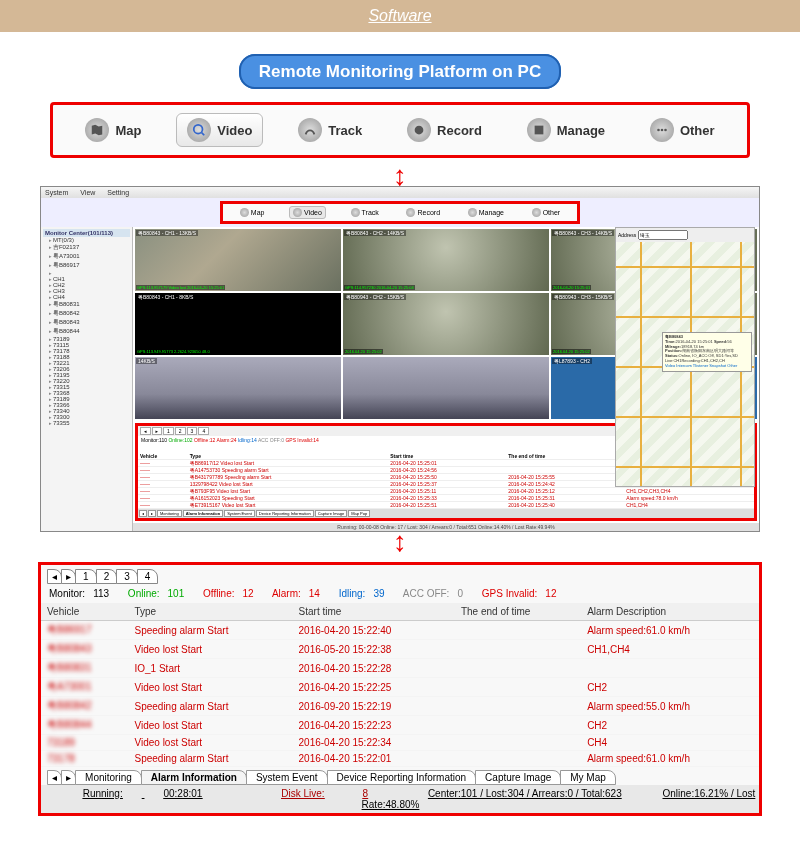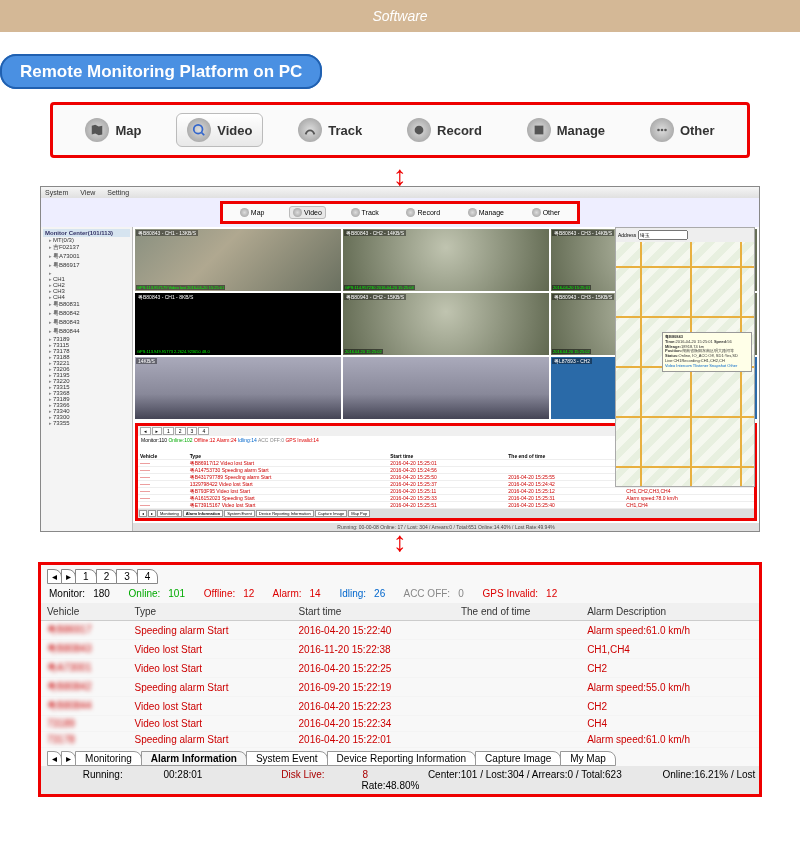--- a/index.html
+++ b/index.html
@@ -1,21 +1,21 @@
 <!DOCTYPE html>
 <html><head>
 <meta charset="utf-8">
 <style>
 * { box-sizing: border-box; margin: 0; padding: 0; font-family: Arial, sans-serif; }
 body { background: #fff; width: 800px; }
 
 .header-bar { background: #d4b896; height: 32px; display: flex; align-items: center; justify-content: center; }
-.header-bar span { color: #fff; font-style: italic; font-size: 14px; }
-
-.platform-title { text-align: left; margin: 30px 0 20px; }
+.header-bar span { color: #fff; font-style: italic; font-size: 16px; text-decoration: underline; }
+
+.platform-title { text-align: center; margin: 30px 0 20px; }
 .platform-title span { background: #4a90e2; color: #fff; padding: 6px 18px; border-radius: 16px; font-size: 17px; font-weight: bold; border: 2px solid #2060b0; }
 
 .main-tabs-box { border: 3px solid #e00; margin: 0 50px 10px; padding: 8px 10px; display: flex; justify-content: space-around; background: #fafafa; border-radius: 4px; }
 .main-tab { display: flex; flex-direction: row; align-items: center; gap: 6px; padding: 4px 10px; cursor: pointer; }
 .main-tab.selected { background: linear-gradient(#fff,#e8e8e8); border: 1px solid #bbb; border-radius: 6px; }
 .main-tab .icon { width: 24px; height: 24px; border-radius: 50%; background: radial-gradient(#ddd,#999); display: flex; align-items: center; justify-content: center; }
 .main-tab .icon svg { width: 14px; height: 14px; fill: #555; }
 .main-tab .lbl { font-size: 13px; color: #333; font-weight: bold; }
 
 .arrow-down { text-align: center; font-size: 28px; color: #e00; line-height: 16px; margin: 2px 0;}
@@ -84,21 +84,21 @@
 .detail-table th { text-align: left; padding: 3px 6px; background: #f0f0f0; color: #333; font-weight: normal; border-bottom: 1px solid #ccc; }
 .detail-table td { padding: 2px 6px; color: #c00; border-bottom: 1px solid #f4f4f4; }
 .detail-table td:first-child { filter: blur(2px); }
 
 .bottom-tabs { display: flex; padding: 3px 6px 0; gap: 0; }
 .bottom-tab { border: 1px solid #999; padding: 1px 9px; background: #fff; font-size: 10px; cursor: pointer; border-radius: 0 8px 0 0; margin-right:-1px;}
 .bottom-tab.active { font-weight: bold; background: #f4f4f4; }
 .bottom-tabs .nav { padding: 1px 4px; }
 
 .bottom-stat { text-align: center; padding: 3px; font-size: 10px; background: #e8e8e8; }
-.bottom-stat span { margin: 0 19px; }
+.bottom-stat span { margin: 0 19px; text-decoration: underline; }
 </style>
 </head>
 <body>
 
 <div class="header-bar">
   <span>Software</span>
 </div>
 
 <div class="platform-title">
   <span>Remote Monitoring Platform on PC</span>
@@ -389,25 +389,25 @@
   <div class="detail-pagetabs">
     <span class="ptab nav">◂</span>
     <span class="ptab nav">▸</span>
     <span class="ptab">1</span>
     <span class="ptab">2</span>
     <span class="ptab">3</span>
     <span class="ptab">4</span>
   </div>
   <div class="detail-status">
     <div class="stats">
-      <span><span>Monitor:</span><span>180</span></span>
+      <span><span>Monitor:</span><span>113</span></span>
       <span class="grn"><span>Online:</span><span>101</span></span>
       <span class="red"><span>Offline:</span><span>12</span></span>
       <span class="red"><span>Alarm:</span><span>14</span></span>
-      <span class="blu"><span>Idling:</span><span>26</span></span>
+      <span class="blu"><span>Idling:</span><span>39</span></span>
       <span class="gry"><span>ACC OFF:</span><span>0</span></span>
       <span class="red"><span>GPS Invalid:</span><span>12</span></span>
     </div>
   </div>
   <table class="detail-table">
     <thead>
         <tr>
       <th>Vehicle</th>
       <th>Type</th>
       <th>Start time</th>
@@ -419,23 +419,30 @@
         <tr>
           <td>粤B86917</td>
           <td>Speeding alarm Start</td>
           <td>2016-04-20 15:22:40</td>
           <td></td>
           <td>Alarm speed:61.0 km/h</td>
         </tr>
         <tr>
           <td>粤B80843</td>
           <td>Video lost Start</td>
-          <td>2016-11-20 15:22:38</td>
+          <td>2016-05-20 15:22:38</td>
           <td></td>
           <td>CH1,CH4</td>
+        </tr>
+        <tr>
+          <td>粤B80831</td>
+          <td>IO_1 Start</td>
+          <td>2016-04-20 15:22:28</td>
+          <td></td>
+          <td></td>
         </tr>
         <tr>
           <td>粤A73001</td>
           <td>Video lost Start</td>
           <td>2016-04-20 15:22:25</td>
           <td></td>
           <td>CH2</td>
         </tr>
         <tr>
           <td>粤B80842</td>

